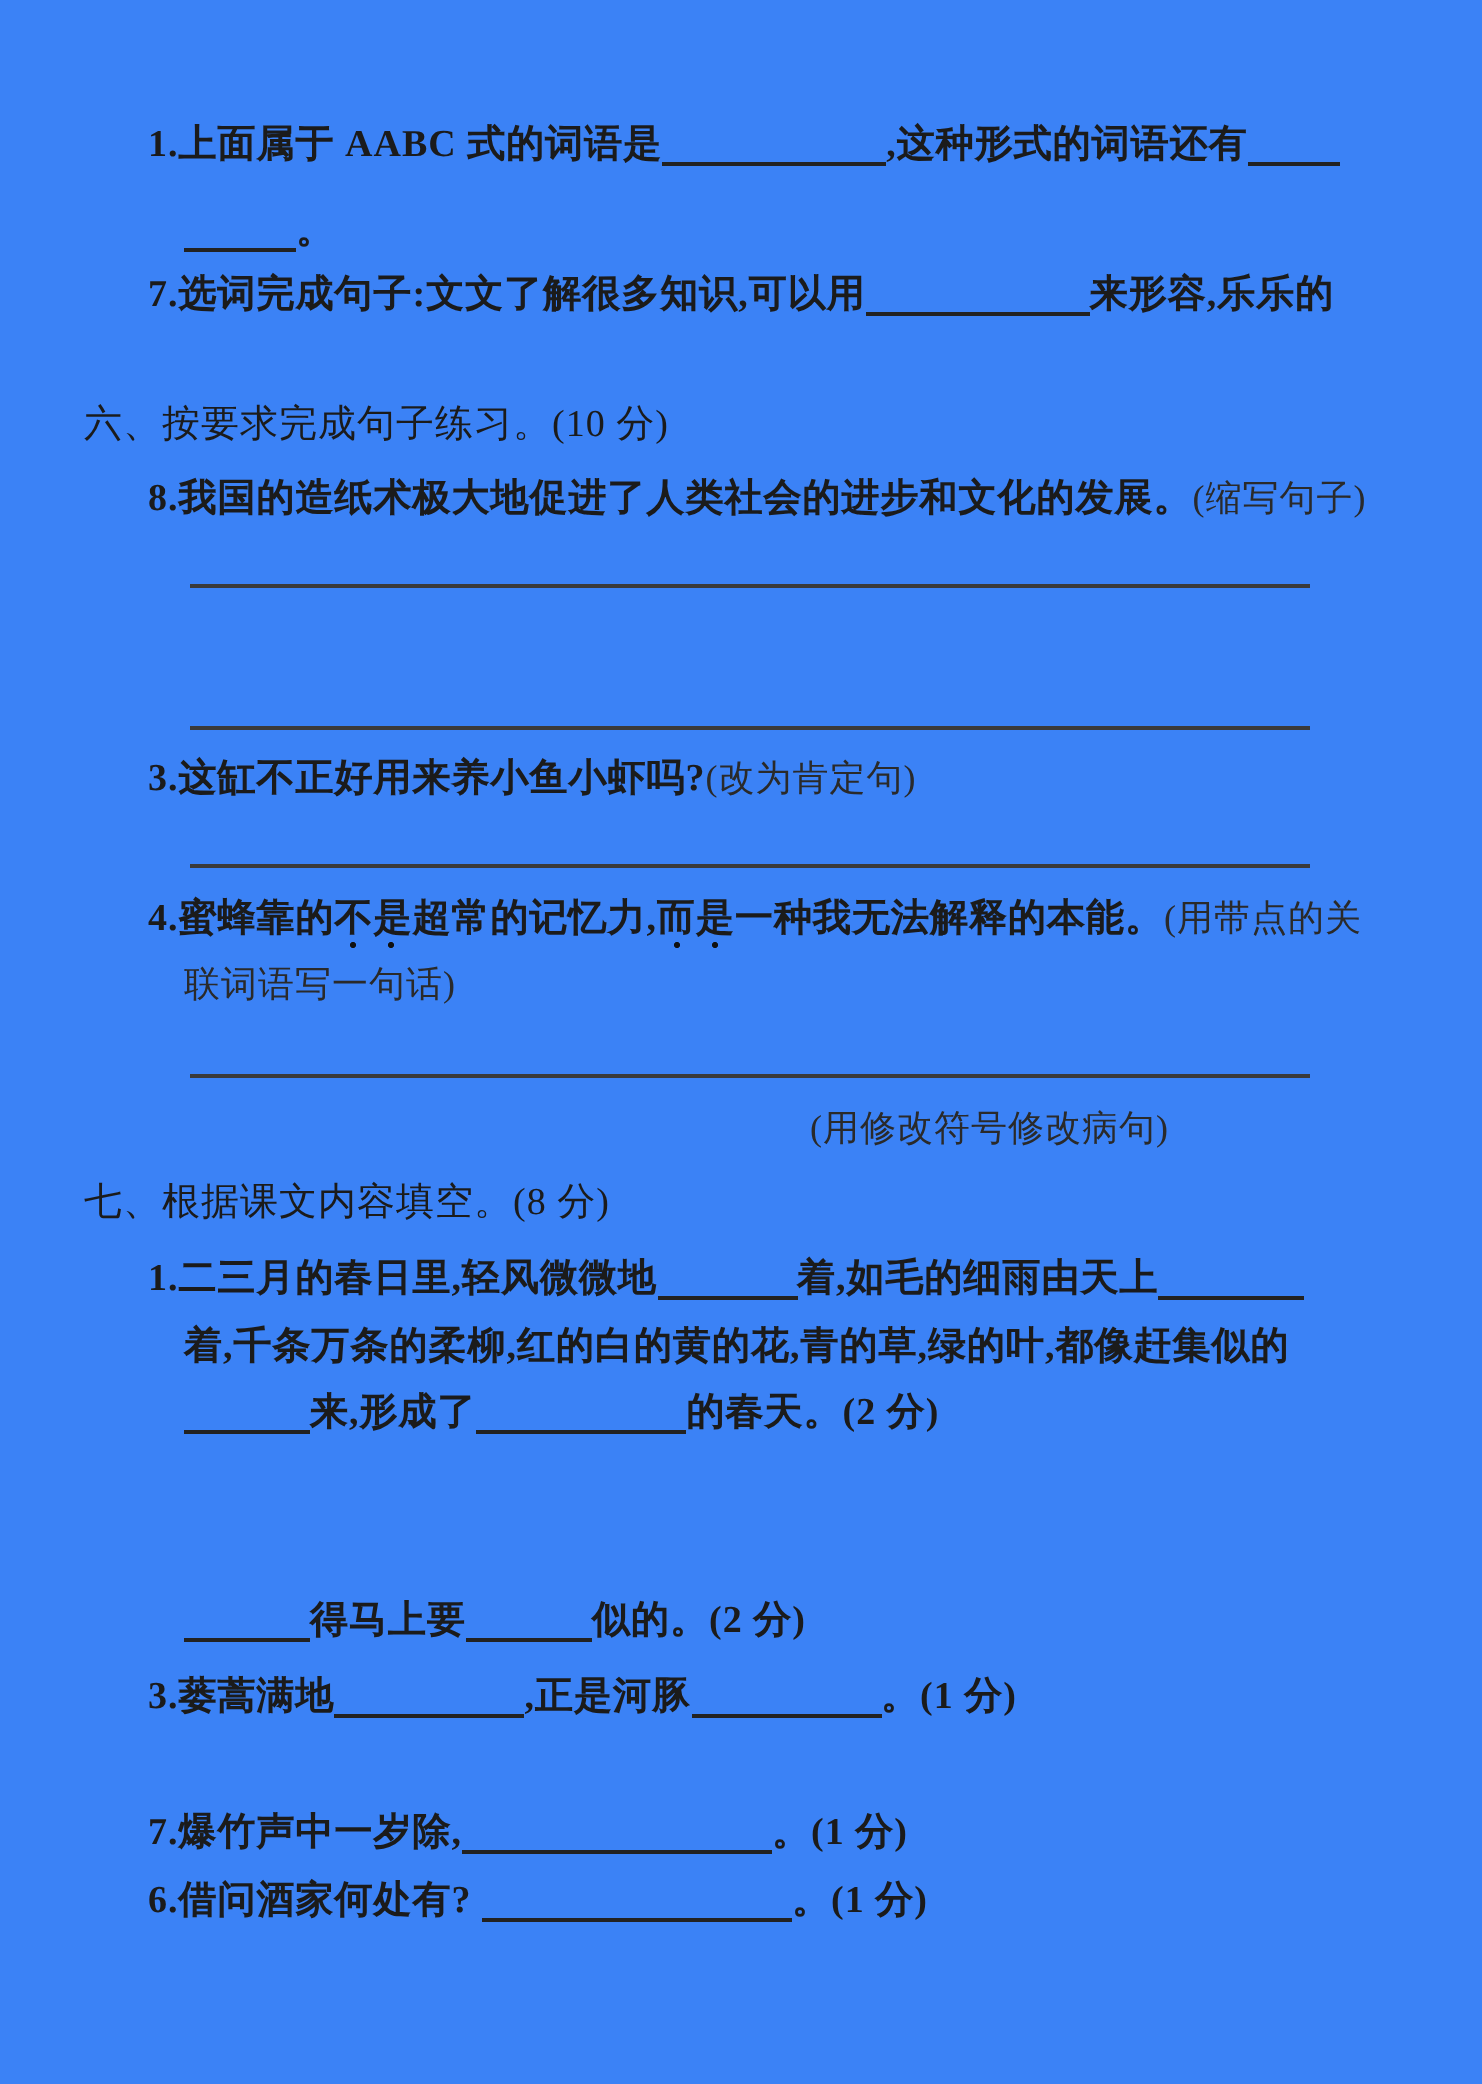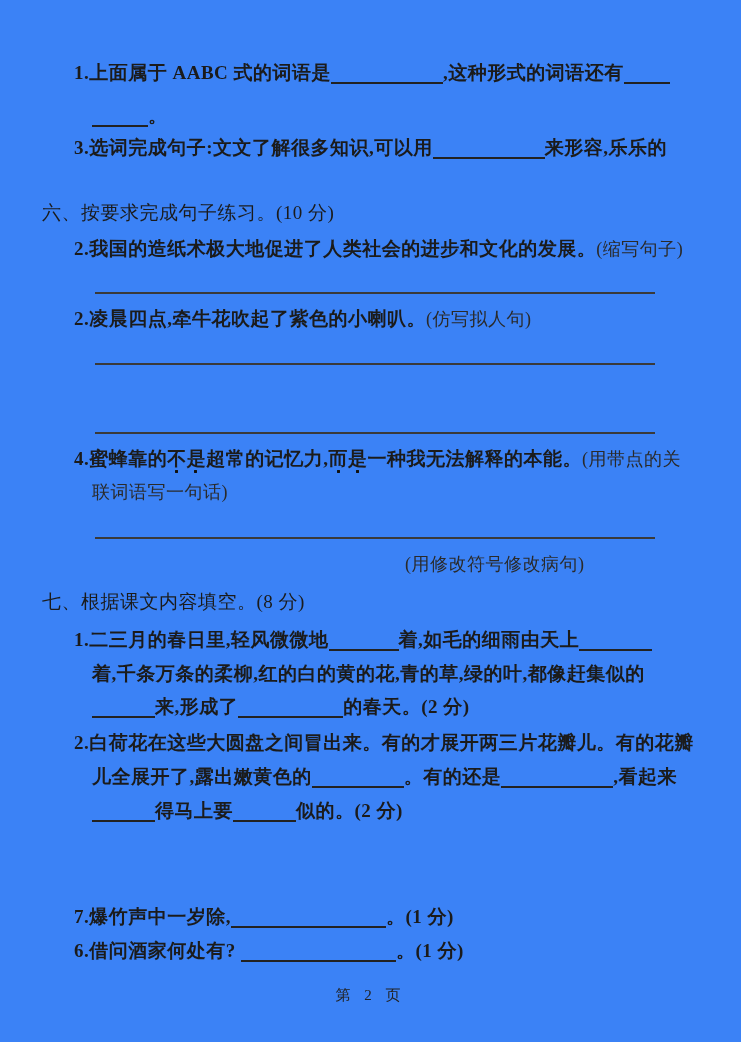--- a/index.html
+++ b/index.html
@@ -53,49 +53,47 @@
     color:#222;
   }
 </style>
 </head>
 <body>
 
 <div class="page">
 
   <div class="line" style="top:60px;left:74px"><span>1.上面属于 AABC 式的词语是</span><span class="blank w112"></span><span>,这种形式的词语还有</span><span class="blank w46"></span></div>
   <div class="line" style="top:103px;left:92px"><span class="blank w56"></span><span>。</span></div>
-  <div class="line" style="top:135px;left:74px"><span>3.选词完成句子:文文了解很多知识,可以用</span><span class="blank w112"></span><span>来形容,乐乐的</span></div>
+  <div class="line" style="top:135px;left:74px"><span>7.选词完成句子:文文了解很多知识,可以用</span><span class="blank w112"></span><span>来形容,乐乐的</span></div>
 
   <div class="line sec-title" style="top:200px;left:42px"><span>六、按要求完成句子练习。(10 分)</span></div>
 
-  <div class="line" style="top:236px;left:74px"><span>2.我国的造纸术极大地促进了人类社会的进步和文化的发展。</span><span class="hint">(缩写句子)</span></div>
+  <div class="line" style="top:236px;left:74px"><span>8.我国的造纸术极大地促进了人类社会的进步和文化的发展。</span><span class="hint">(缩写句子)</span></div>
   <div class="ansline" style="top:292px"></div>
 
-  <div class="line" style="top:306px;left:74px"><span>2.凌晨四点,牵牛花吹起了紫色的小喇叭。</span><span class="hint">(仿写拟人句)</span></div>
   <div class="ansline" style="top:363px"></div>
 
+  <div class="line" style="top:376px;left:74px"><span>3.这缸不正好用来养小鱼小虾吗?</span><span class="hint">(改为肯定句)</span></div>
   <div class="ansline" style="top:432px"></div>
 
   <div class="line" style="top:446px;left:74px"><span>4.蜜蜂靠的</span><span class="emdot">不是</span><span>超常的记忆力,</span><span class="emdot">而是</span><span>一种我无法解释的本能。</span><span class="hint">(用带点的关</span></div>
   <div class="line" style="top:479px;left:92px"><span class="hint">联词语写一句话)</span></div>
   <div class="ansline" style="top:537px"></div>
 
   <div class="line" style="top:551px;left:405px"><span class="hint">(用修改符号修改病句)</span></div>
 
   <div class="line sec-title" style="top:589px;left:42px"><span>七、根据课文内容填空。(8 分)</span></div>
 
   <div class="line" style="top:627px;left:74px"><span>1.二三月的春日里,轻风微微地</span><span class="blank w70"></span><span>着,如毛的细雨由天上</span><span class="blank w73"></span></div>
   <div class="line" style="top:661px;left:92px"><span>着,千条万条的柔柳,红的白的黄的花,青的草,绿的叶,都像赶集似的</span></div>
   <div class="line" style="top:694px;left:92px"><span class="blank w63"></span><span>来,形成了</span><span class="blank w105"></span><span>的春天。(2 分)</span></div>
 
-  <div class="line" style="top:730px;left:74px"><span>2.白荷花在这些大圆盘之间冒出来。有的才展开两三片花瓣儿。有的花瓣</span></div>
-  <div class="line" style="top:764px;left:92px"><span>儿全展开了,露出嫩黄色的</span><span class="blank w92"></span><span>。有的还是</span><span class="blank w112"></span><span>,看起来</span></div>
   <div class="line" style="top:798px;left:92px"><span class="blank w63"></span><span>得马上要</span><span class="blank w63"></span><span>似的。(2 分)</span></div>
 
+  <div class="line" style="top:836px;left:74px"><span>3.蒌蒿满地</span><span class="blank w95"></span><span>,正是河豚</span><span class="blank w95"></span><span>。(1 分)</span></div>
 
 
   <div class="line" style="top:904px;left:74px"><span>7.爆竹声中一岁除,</span><span class="blank w155"></span><span>。(1 分)</span></div>
 
   <div class="line" style="top:938px;left:74px"><span>6.借问酒家何处有? </span><span class="blank w155"></span><span>。(1 分)</span></div>
 
-  <div class="footer">第 2 页</div>
 
 </div>
 
 </body></html>

